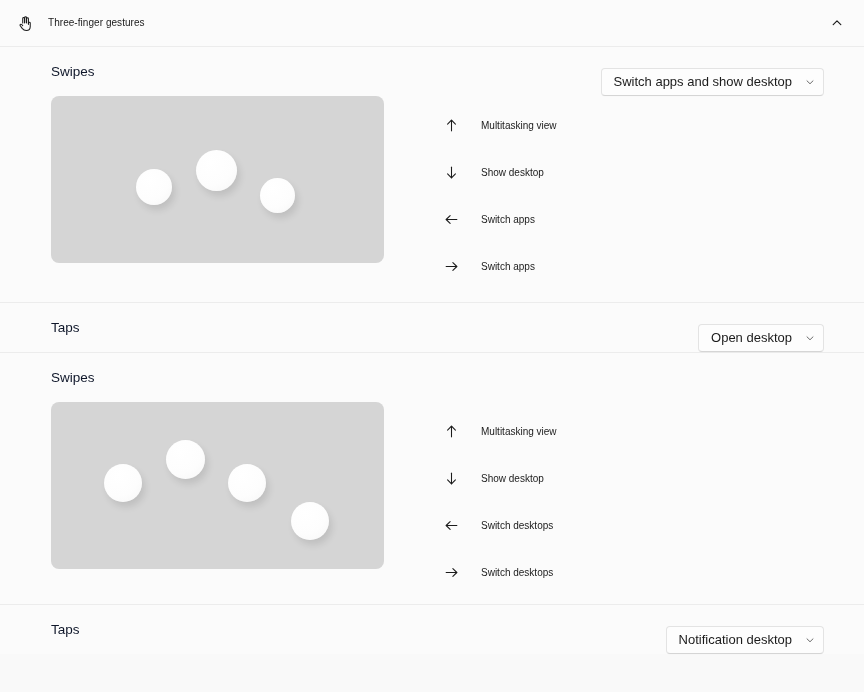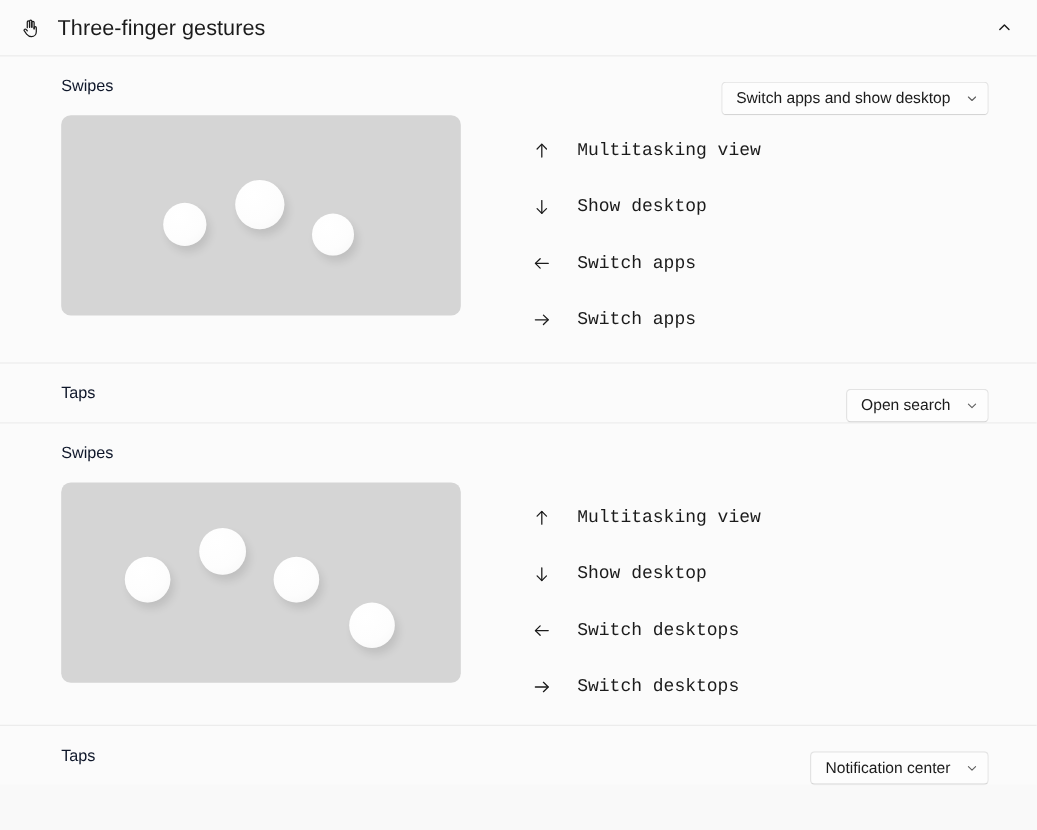--- a/index.html
+++ b/index.html
@@ -36,21 +36,21 @@
   .section-header .hand-icon {
     width: 26px;
     height: 26px;
     flex: 0 0 26px;
     display: flex;
     align-items: center;
     justify-content: center;
     margin-right: 10px;
   }
   .section-header .sec-title {
-    font-size: 18px;
+    font-size: 10px;
     color: #1b1b1b;
     letter-spacing: 0.05px;
     line-height: 1;
   }
   .section-header .chev-collapse {
     margin-left: auto;
     width: 26px;
     height: 26px;
     display: flex;
     align-items: center;
@@ -148,24 +148,23 @@
   .legend-item .arrow {
     width: 20px;
     height: 20px;
     flex: 0 0 20px;
     display: flex;
     align-items: center;
     justify-content: center;
     margin-right: 20px;
   }
   .legend-item .legend-label {
-    font-size: 15px;
+    font-size: 10px;
     color: #1b1b1b;
     white-space: nowrap;
-    font-family: Liberation Mono, monospace;
   }
 
   .divider {
     height: 1px;
     background: #ececec;
     width: 100%;
   }
   .pad-bottom-8 { height: 8px; }
   .pad-bottom-12 { height: 12px; }
 </style>
@@ -255,21 +254,21 @@
           </div>
         </div>
       </div>
 
       <div class="pad-bottom-12"></div>
 
       <div class="setting-row taps-row">
         <span class="row-label">Taps</span>
         <span class="row-control">
           <span class="combo">
-            <span class="combo-text">Open search</span>
+            <span class="combo-text">Open desktop</span>
             <span class="combo-chev">
               <svg width="10" height="10" viewBox="0 0 12 12" fill="none" stroke="#5d5d5d" stroke-width="1.1" stroke-linecap="round" stroke-linejoin="round">
                 <path d="M2.4 4.6 L6 8.1 L9.6 4.6"></path>
               </svg>
             </span>
           </span>
         </span>
       </div>
     </div>
   </div>
@@ -332,21 +331,21 @@
           </div>
         </div>
       </div>
 
       <div class="pad-bottom-8"></div>
 
       <div class="setting-row taps-row">
         <span class="row-label">Taps</span>
         <span class="row-control">
           <span class="combo">
-            <span class="combo-text">Notification center</span>
+            <span class="combo-text">Notification desktop</span>
             <span class="combo-chev">
               <svg width="10" height="10" viewBox="0 0 12 12" fill="none" stroke="#5d5d5d" stroke-width="1.1" stroke-linecap="round" stroke-linejoin="round">
                 <path d="M2.4 4.6 L6 8.1 L9.6 4.6"></path>
               </svg>
             </span>
           </span>
         </span>
       </div>
     </div>
   </div>

